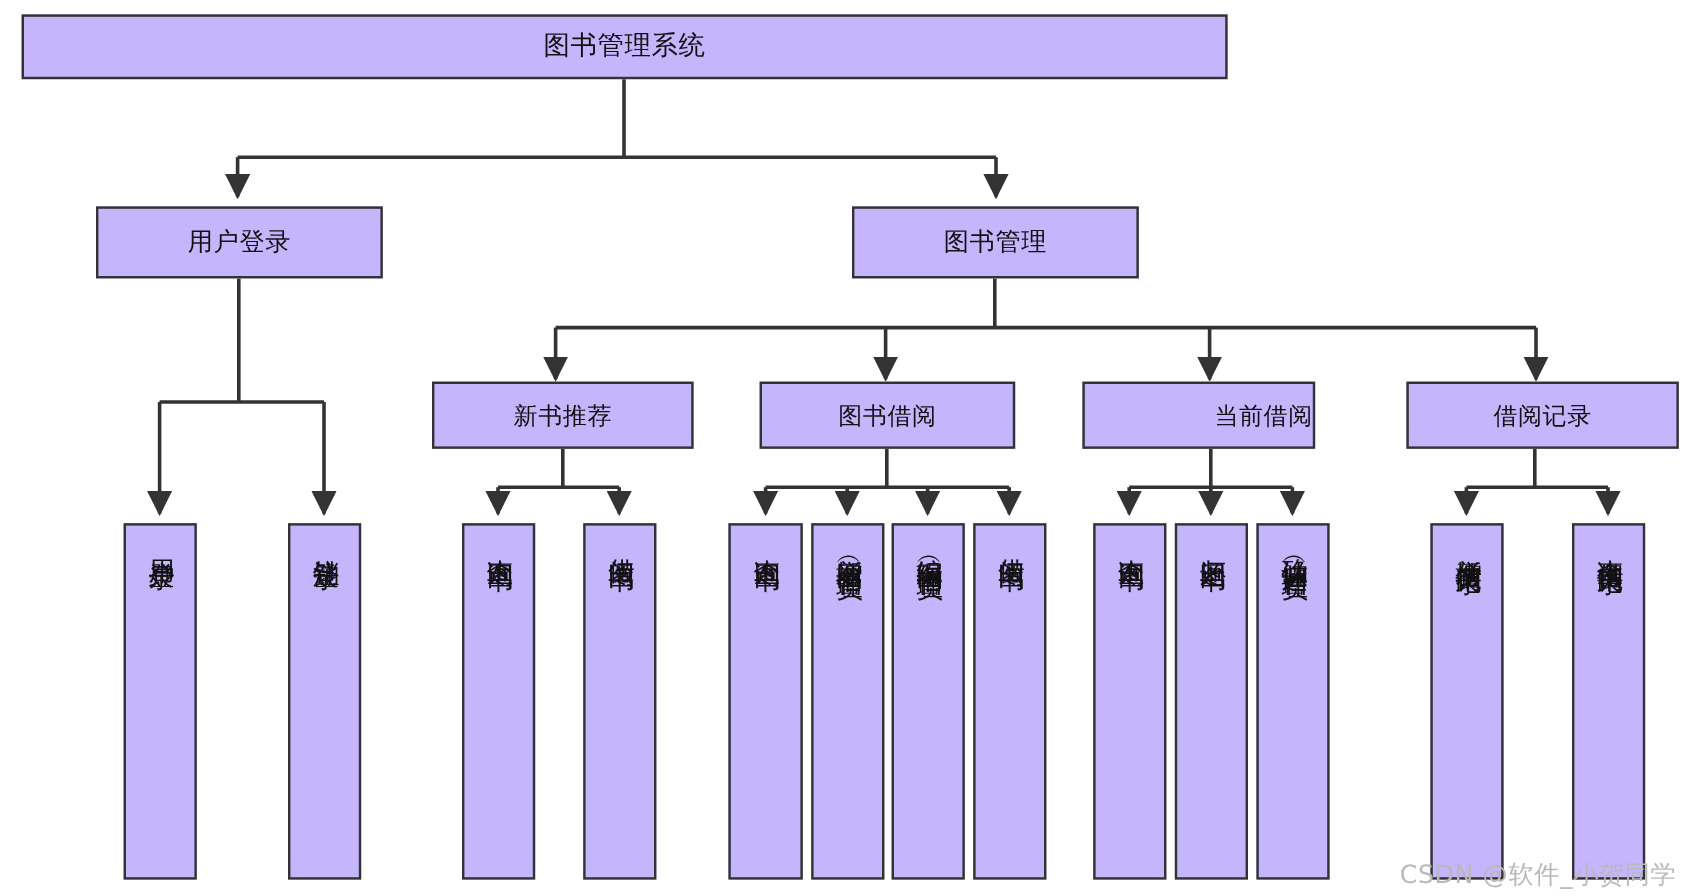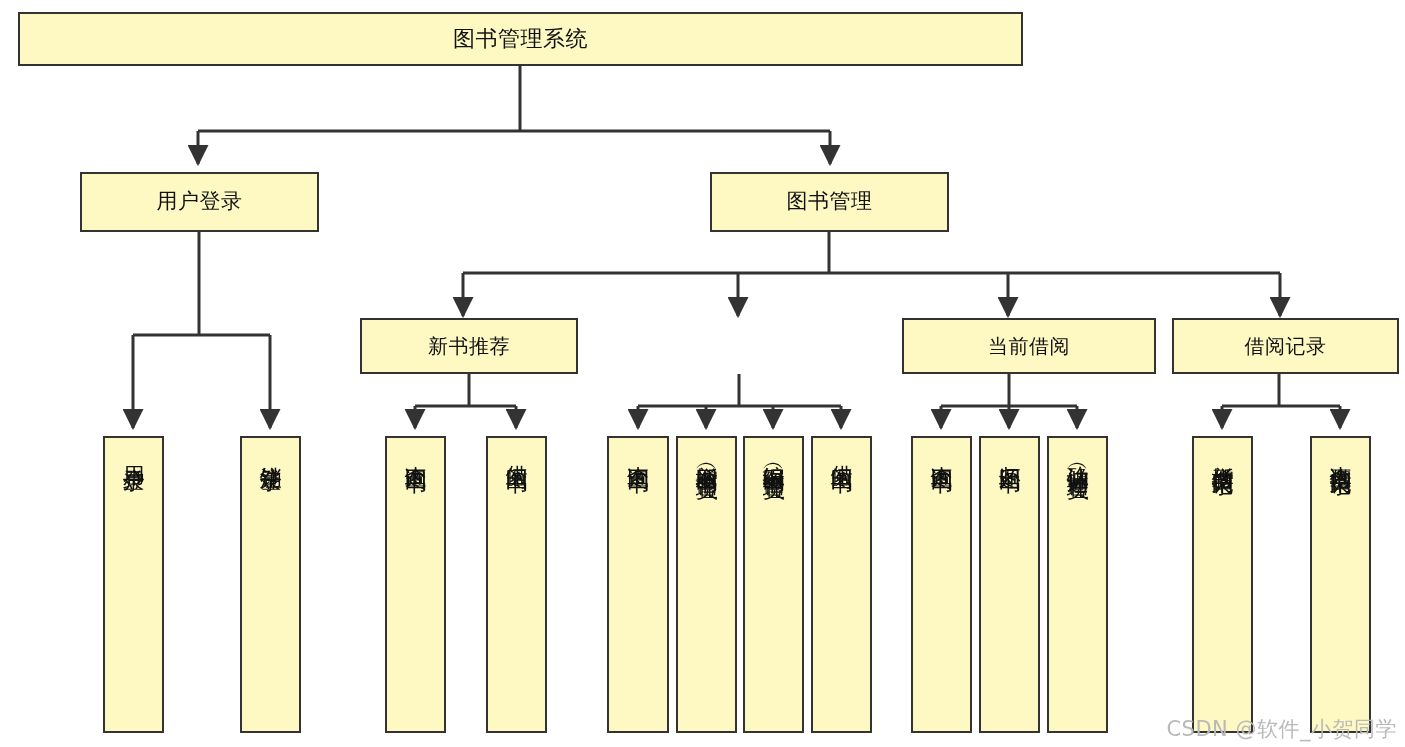--- a/index.html
+++ b/index.html
@@ -21,21 +21,21 @@
     position: absolute;
     left: 0;
     top: 0;
     width: 1405px;
     height: 747px;
     pointer-events: none;
   }
   .node {
     position: absolute;
     box-sizing: border-box;
-    background: #fef9c3;
+    background: #c4b5fd;
     border: 2.5px solid #333333;
     display: flex;
     align-items: center;
     justify-content: center;
     color: #111111;
     z-index: 2;
   }
   .node-label {
     font-size: 21px;
     line-height: 1.1;
@@ -155,21 +155,24 @@
   <div class="node lvl2" style="left:80px; top:172px; width:239px;">
     <span class="node-label">用户登录</span>
   </div>
   <div class="node lvl2" style="left:710px; top:172px; width:239px;">
     <span class="node-label">图书管理</span>
   </div>
 
   <div class="node lvl3" style="left:360px; top:318px; width:218px;">
     <span class="node-label">新书推荐</span>
   </div>
-  <div class="node lvl3" style="left:902px; top:318px; width:254px;">
+  <div class="node lvl3" style="left:633px; top:318px; width:213px;">
+    <span class="node-label">图书借阅</span>
+  </div>
+  <div class="node lvl3" style="left:902px; top:318px; width:194px;justify-content:flex-end;">
     <span class="node-label">当前借阅</span>
   </div>
   <div class="node lvl3" style="left:1172px; top:318px; width:227px;">
     <span class="node-label">借阅记录</span>
   </div>
 
   <div class="node leaf" style="left:103px; width:61px;">
     <span class="node-label">用户登录</span>
   </div>
   <div class="node leaf" style="left:240px; width:61px;">

